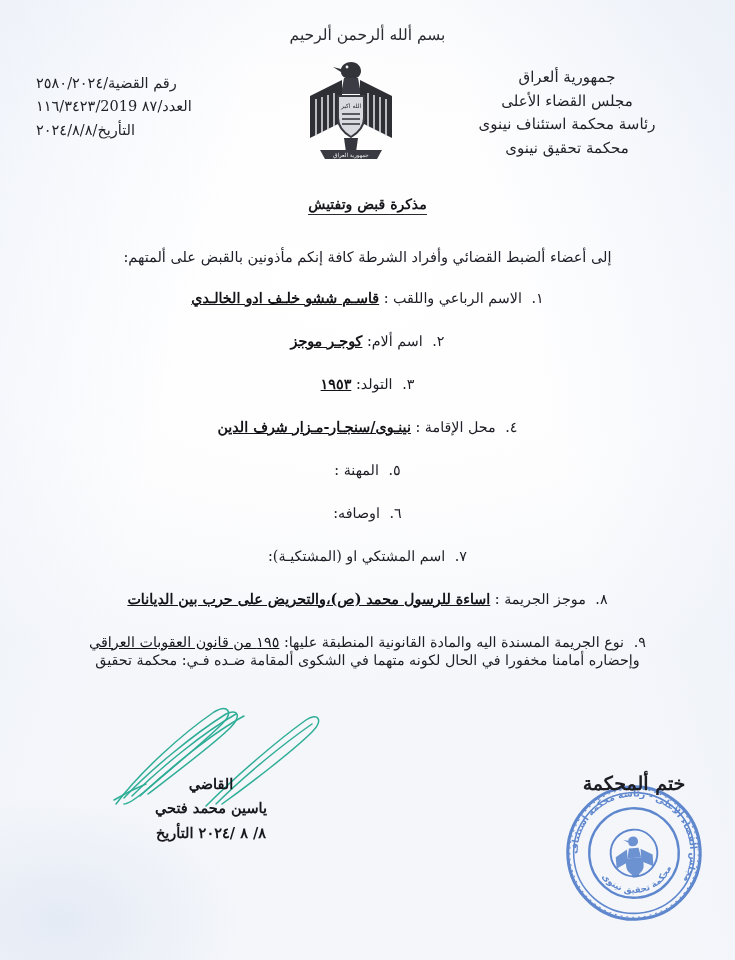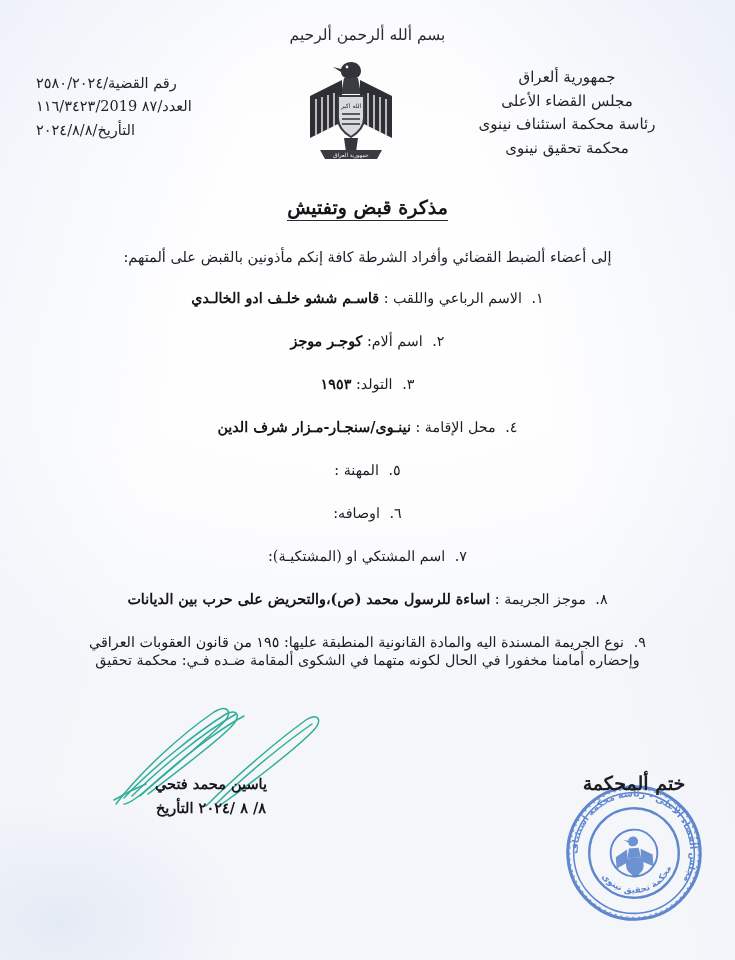--- a/index.html
+++ b/index.html
@@ -80,21 +80,21 @@
   }
   .header-refs div { white-space: nowrap; }
 
   
   .doc-title {
     position: absolute;
     top: 196px;
     left: 0;
     right: 0;
     text-align: center;
-    font-size: 19px;
+    font-size: 14px;
     font-weight: bold;
     color: #15151a;
     font-family: "DejaVu Serif", "Liberation Serif", serif;
   }
   .doc-title span {
     border-bottom: 1.6px solid #2a2a30;
     padding-bottom: 2px;
   }
 
   
@@ -119,21 +119,21 @@
     display: block;
     text-align: center;
     font-size: 14.3px;
     line-height: 1.5;
     margin-bottom: 21.5px;
     color: #1d1d25;
     font-family: "DejaVu Serif", "Liberation Serif", serif;
     white-space: nowrap;
   }
   .item .num { margin-left: 5px; }
-  .item .val { font-weight: bold; color: #131318; }
+  .item .val { font-weight: bold; color: #131318; text-decoration: underline; }
   .item-9 { font-weight: normal; }
   .item-9 .val { font-weight: normal; }
 
   .closing {
     position: absolute;
     top: 650px;
     right: 56px;
     left: 56px;
     text-align: center;
     font-size: 14.3px;
@@ -328,20 +328,21 @@
         <path d="M22 96 C50 68 94 32 126 14"></path>
         <path d="M30 96 C62 66 104 32 134 16"></path>
         <path d="M96 106 C126 76 168 40 196 20 C208 12 214 20 202 32 C184 50 140 84 112 104"></path>
         <path d="M106 104 C136 74 176 42 202 24"></path>
         <path d="M4 100 C14 94 26 88 36 84"></path>
       </g>
     </svg>
   </div>
 
   <div class="sig-block">
+    <div>القاضي</div>
     <div>ياسين محمد فتحي</div>
     <div>
       <span>٨/ ٨ /٢٠٢٤</span>
       <span>التأريخ</span>
     </div>
   </div>
 
   <div class="stamp-wrap">
     <div class="stamp-label">ختم ألمحكمة</div>
     <div class="stamp">

